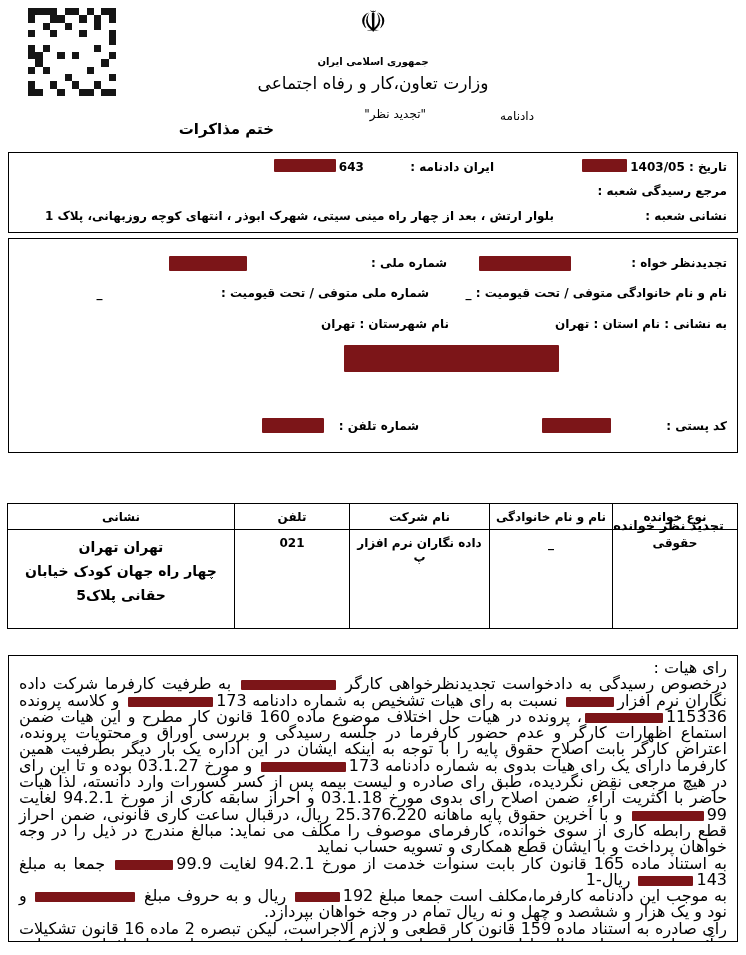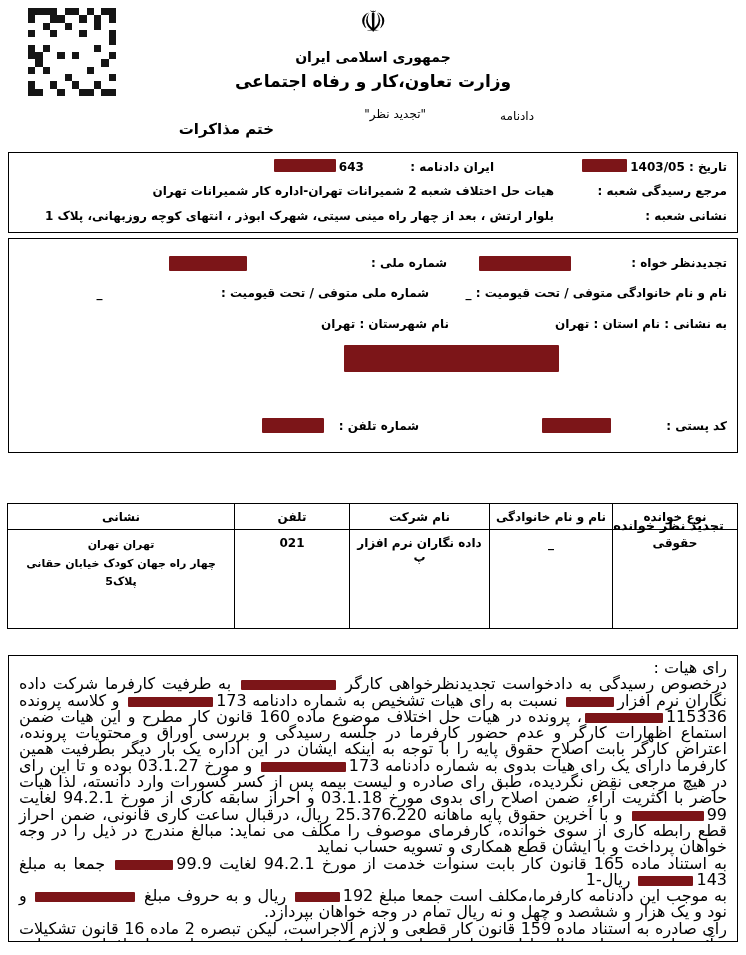--- a/index.html
+++ b/index.html
@@ -3,39 +3,39 @@
 <meta charset="utf-8">
 <style>
   html,body{margin:0;padding:0;background:#fff;}
   .page{
     position:relative;width:746px;height:955px;background:#fff;color:#000;
     direction:rtl;font-family:"DejaVu Sans",sans-serif;font-size:12px;overflow:hidden;
   }
   .abs{position:absolute;white-space:nowrap;}
   .hdr{position:absolute;top:4px;left:0;right:0;text-align:center;}
   .emblem{font-size:30px;line-height:36px;}
-  .country{font-size:14px;font-weight:700;margin-top:9px;}
-  .ministry{font-size:17px;font-weight:700;margin-top:6px;}
+  .country{font-size:10px;font-weight:700;margin-top:16px;}
+  .ministry{font-size:17px;font-weight:400;margin-top:6px;}
   .lbl-dadnameh{top:109px;right:212px;font-size:12px;}
   .lbl-appeal{top:107px;right:320px;font-size:12px;}
   .lbl-khatm{top:120px;right:472px;font-size:15px;font-weight:700;}
   .box{position:absolute;border:1px solid #000;left:8px;right:8px;box-sizing:border-box;}
   .box1{top:152px;height:81px;font-weight:700;}
   .box2{top:238px;height:215px;font-weight:700;}
   .redact{
     display:inline-block;height:11px;background:var(--redact-color,#7c1518);
     vertical-align:-1px;margin:0 3px;border-radius:1px;
   }
   .redact.bar{position:absolute;margin:0;}
   .resp-heading{top:473px;right:22px;font-size:13px;font-weight:700;margin-top:45px;}
   .resp-table{position:absolute;top:503px;left:8px;right:8px;}
   table{width:100%;border-collapse:collapse;table-layout:fixed;direction:rtl;}
   th{border:1px solid #000;height:25px;font-size:12px;font-weight:700;text-align:center;padding:0 2px;}
   td{border:1px solid #000;height:92px;vertical-align:top;text-align:center;padding:6px 4px 0 4px;font-size:12px;font-weight:700;}
-  td.small{font-size:11px;line-height:1.7;}
+  td.small{font-size:14px;line-height:1.7;}
   .verdict-box{top:655px;height:287px;padding:4px 10px;overflow:hidden;}
   .verdict-box p{margin:0;text-align:justify;line-height:16.3px;font-size:16px;}
   .verdict-box p.vtitle{text-align:right;}
   .verdict-box .redact{height:10px;}
   .stamp{position:absolute;top:8px;left:28px;width:88px;height:88px;}
 </style>
 </head>
 <body>
 
 <div class="page">
@@ -96,21 +96,20 @@
     <div class="abs" style="top:6px;right:10px;">
       <span>تاریخ :</span>
       <span>1403/05</span><span class="redact" style="width:45px;height:13px;"></span>
     </div>
     <div class="abs" style="top:6px;right:243px;">
       <span>ایران دادنامه :</span>
       <span style="display:inline-block;width:38px;"></span>
       <span>643</span><span class="redact" style="width:62px;height:13px;"></span>
     </div>
     <div class="abs" style="top:31px;right:10px;"><span>مرجع رسیدگی شعبه :</span></div>
-    <div class="abs" style="top:31px;right:183px;"><span>هیات حل اختلاف شعبه 2 شمیرانات تهران-اداره کار شمیرانات تهران</span></div>
     <div class="abs" style="top:56px;right:10px;"><span>نشانی شعبه :</span></div>
     <div class="abs" style="top:56px;right:183px;"><span>بلوار ارتش ، بعد از چهار راه مینی سیتی، شهرک ابوذر ، انتهای کوچه روزبهانی، پلاک 1</span></div>
   </div>
 
   <div class="box box2">
     <div class="abs" style="top:17px;right:10px;margin-left:35px;"><span>تجدیدنظر خواه :</span></div>
     <span class="redact bar" style="top:17px;right:166px;width:92px;height:15px;"></span>
     <div class="abs" style="top:17px;right:290px;"><span>شماره ملی :</span></div>
     <span class="redact bar" style="top:17px;right:490px;width:78px;height:15px;"></span>
 

